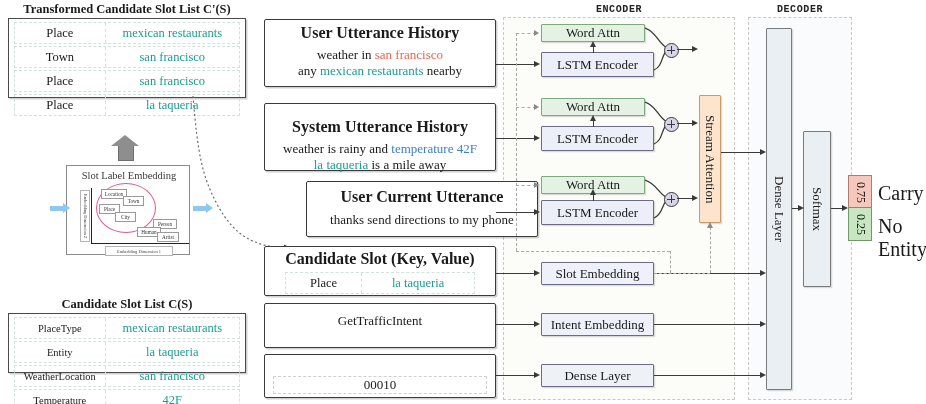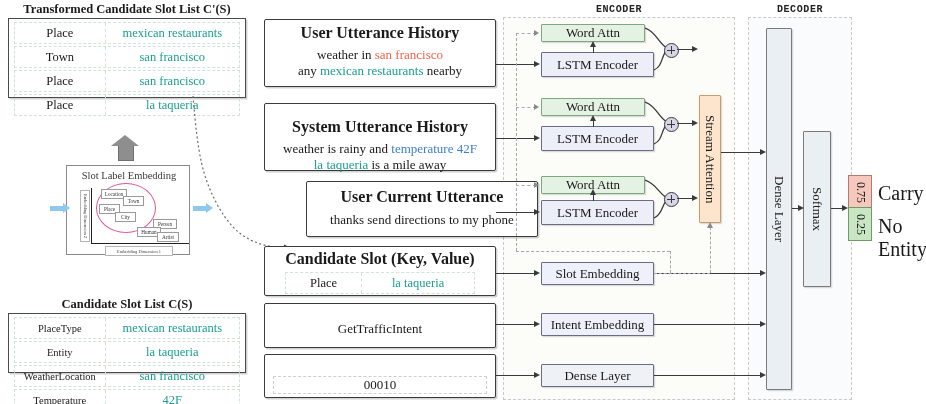--- a/index.html
+++ b/index.html
@@ -217,21 +217,21 @@
 
 <div class="abs wbox" style="left:264px;top:246px;width:232px;height:50px;padding-top:5px;">
   <div class="btitle">Candidate Slot (Key, Value)</div>
   <div class="trow" style="margin:6px 20px 0 20px;height:20px;">
     <div class="tcell-k">Place</div>
     <div class="tcell-v">la taqueria</div>
   </div>
 </div>
 
 <div class="abs wbox" style="left:264px;top:303px;width:232px;height:45px;padding-top:6px;">
-  <div class="btext" style="margin-top:11px;">GetTrafficIntent</div>
+  <div class="btext" style="margin-top:3px;">GetTrafficIntent</div>
 </div>
 
 <div class="abs wbox" style="left:264px;top:354px;width:232px;height:44px;padding-top:5px;">
   <div class="abs" style="left:8px;top:21px;width:214px;height:18px;border:1px dashed #cfcfcf;
               display:flex;align-items:center;justify-content:center;font-size:13px;">00010</div>
 </div>
 
 <div class="abs blk blk-attn" style="left:541px;top:24px;width:104px;height:18px;">Word Attn</div>
 <div class="abs blk blk-lstm" style="left:541px;top:52px;width:113px;height:25px;">LSTM Encoder</div>
 

